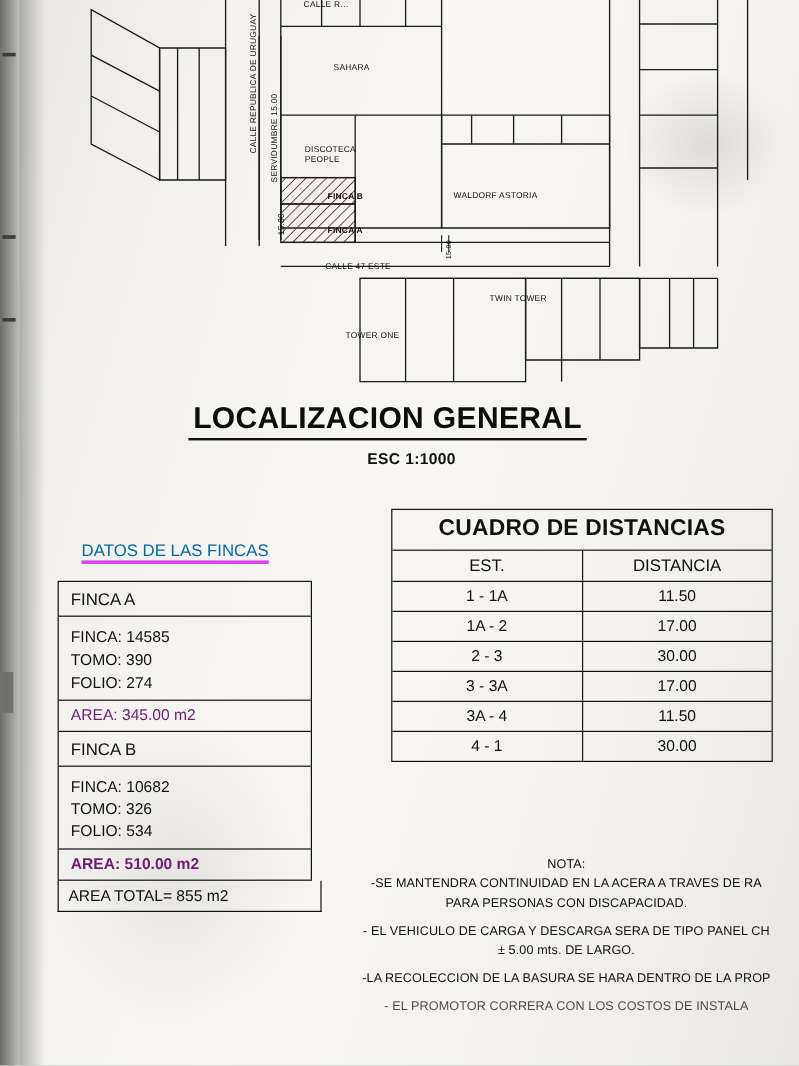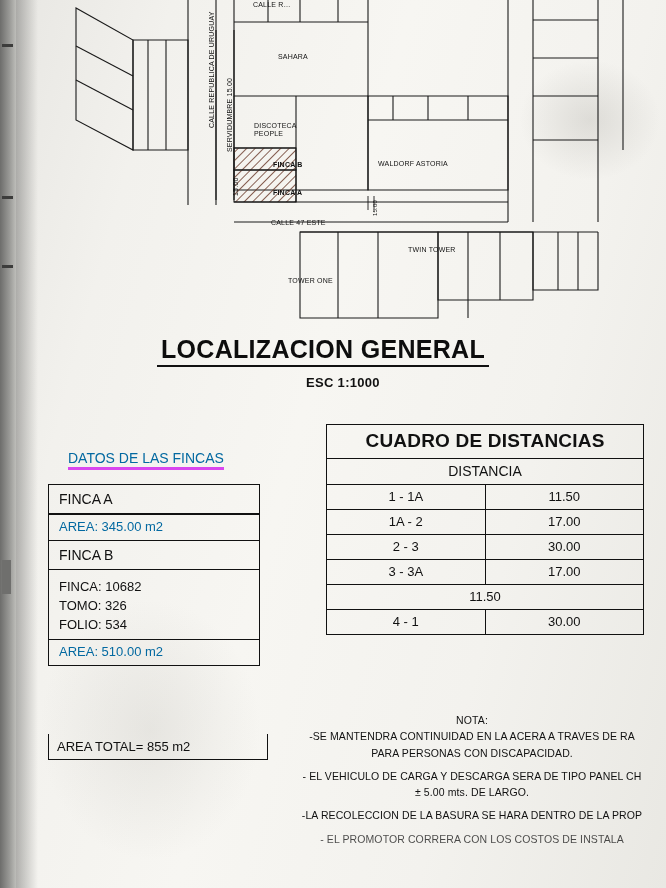--- a/index.html
+++ b/index.html
@@ -64,21 +64,21 @@
     border:1px solid #111;background:transparent;
   }
   .finca-head{
     font-size:14px;color:#111;padding:6px 0 6px 10px;
     border-bottom:1px solid #111;
   }
   .finca-body{
     padding:8px 0 4px 10px;font-size:13px;color:#111;line-height:1.45;
   }
   .finca-area{
-    font-size:13px;color:#0369a1;padding:4px 0 6px 10px;border-top:1px solid #111;
+    font-size:13px;color:#701a75;padding:4px 0 6px 10px;border-top:1px solid #111;
   }
   #area-total{
     position:absolute;left:48px;width:210px;
     border:1px solid #111;border-top:none;
     font-size:13px;color:#111;padding:5px 0 5px 8px;
   }
   
   #cuadro{
     position:absolute;left:326px;top:424px;width:316px;
     border:1.5px solid #111;
@@ -208,54 +208,61 @@
 
 <div id="titleblock">
   <div id="maintitle">LOCALIZACION GENERAL</div>
   <div id="esc">ESC 1:1000</div>
 </div>
 
 <div id="datos-title">DATOS DE LAS FINCAS</div>
 
 <div id="fincas-box">
   <div class="finca-head">FINCA  A</div>
+  <div class="finca-body">
+    <div>FINCA: 14585</div>
+    <div>TOMO: 390</div>
+    <div>FOLIO: 274</div>
+  </div>
   <div class="finca-area">AREA: 345.00 m2</div>
   <div class="finca-head" style="border-top:1px solid #111;">FINCA  B</div>
   <div class="finca-body">
     <div>FINCA: 10682</div>
     <div>TOMO: 326</div>
     <div>FOLIO: 534</div>
   </div>
-  <div class="finca-area" style="border-bottom:none;">AREA: 510.00 m2</div>
+  <div class="finca-area" style="border-bottom:none;font-weight:bold;">AREA: 510.00 m2</div>
 </div>
 
 <div id="area-total" style="top: 734px;">AREA TOTAL= 855 m2</div>
 
 <div id="cuadro">
   <div id="cuadro-title">CUADRO DE DISTANCIAS</div>
   <div class="crow chead">
+    <div class="ccell left">EST.</div>
     <div class="ccell">DISTANCIA</div>
   </div>
   <div class="crow">
     <div class="ccell left">1 - 1A</div>
     <div class="ccell">11.50</div>
   </div>
   <div class="crow">
     <div class="ccell left">1A - 2</div>
     <div class="ccell">17.00</div>
   </div>
   <div class="crow">
     <div class="ccell left">2 - 3</div>
     <div class="ccell">30.00</div>
   </div>
   <div class="crow">
     <div class="ccell left">3 - 3A</div>
     <div class="ccell">17.00</div>
   </div>
   <div class="crow">
+    <div class="ccell left">3A - 4</div>
     <div class="ccell">11.50</div>
   </div>
   <div class="crow">
     <div class="ccell left">4 - 1</div>
     <div class="ccell">30.00</div>
   </div>
 </div>
 
 <div id="nota">
   <div class="n-line">NOTA:</div>

